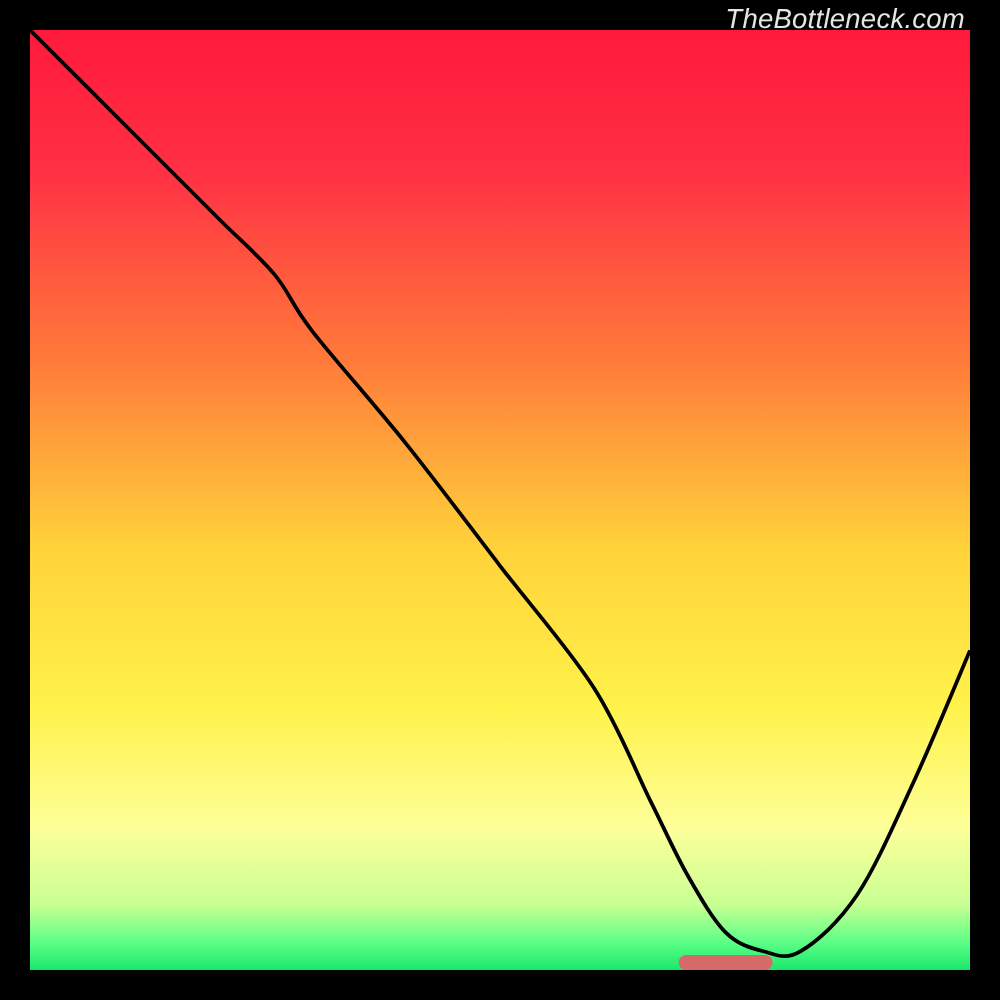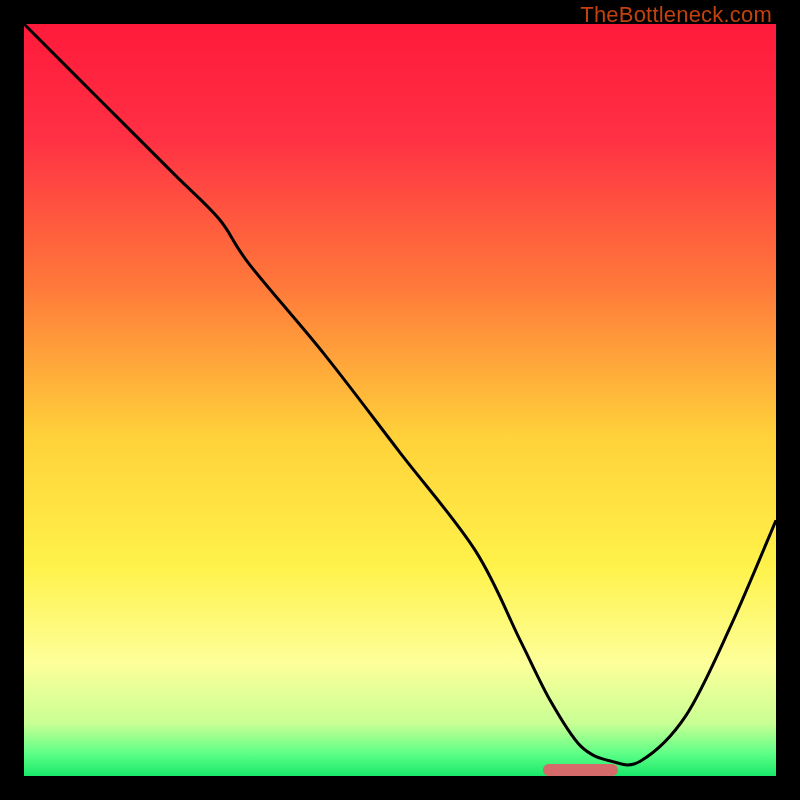--- a/index.html
+++ b/index.html
@@ -23,24 +23,25 @@
     position: absolute;
     left: 0;
     top: 0;
     width: 752px;
     height: 752px;
   }
   .watermark {
     position: absolute;
     top: 2px;
     right: 28px;
-    color: #c2410c;
+    color: #e5e5e5;
     font-size: 22px;
     font-weight: 500;
     letter-spacing: 0.2px;
+    font-style: italic;
   }
 </style>
 </head>
 <body>
 
 <div class="frame">
   <svg class="plot" viewBox="0 0 752 752" preserveAspectRatio="none">
     <defs>
       <linearGradient id="bg-grad" x1="0" y1="0" x2="0" y2="1">
           <stop offset="0%" stop-color="#ff1a3b"></stop>

